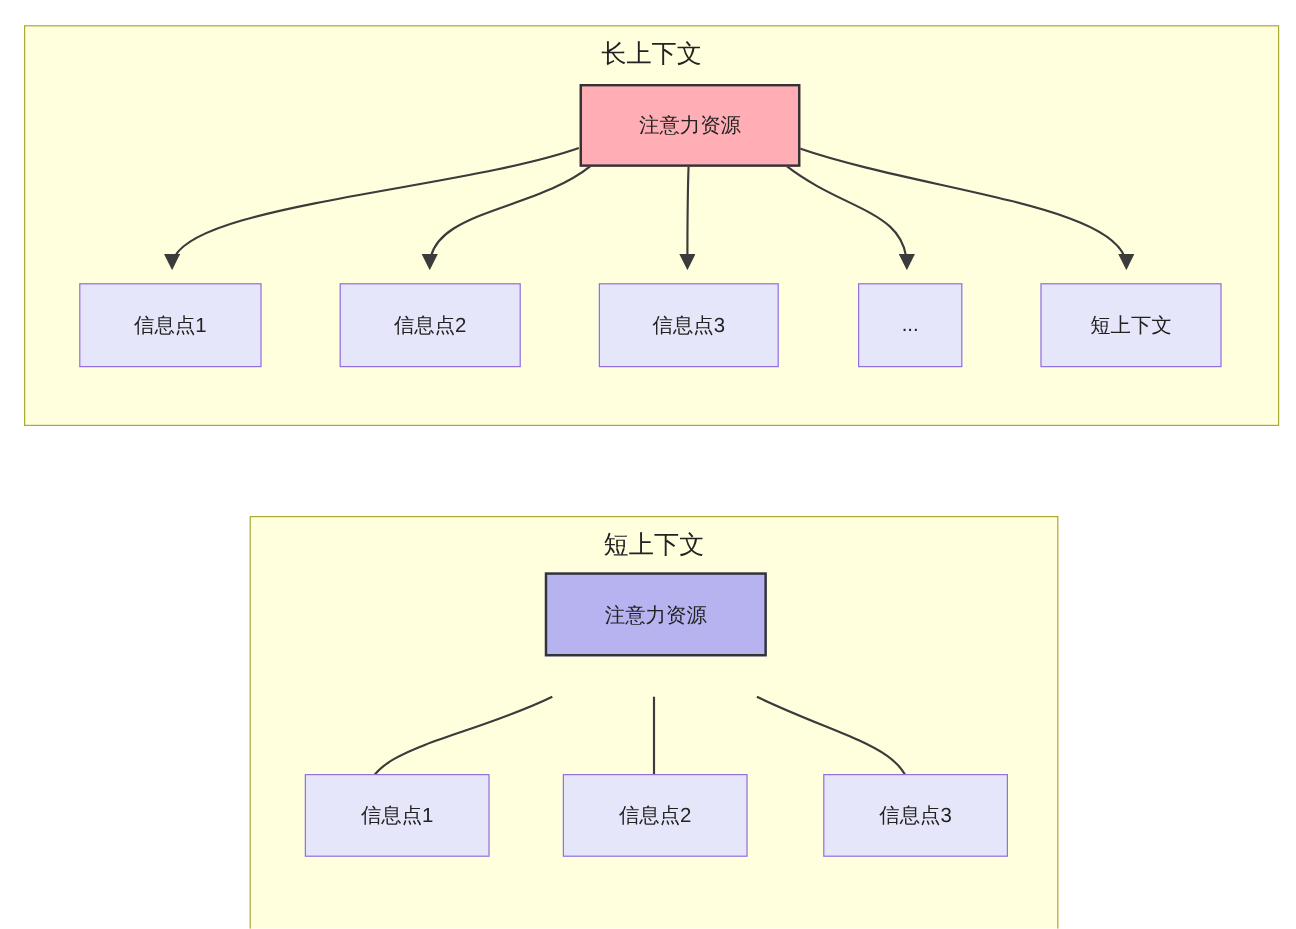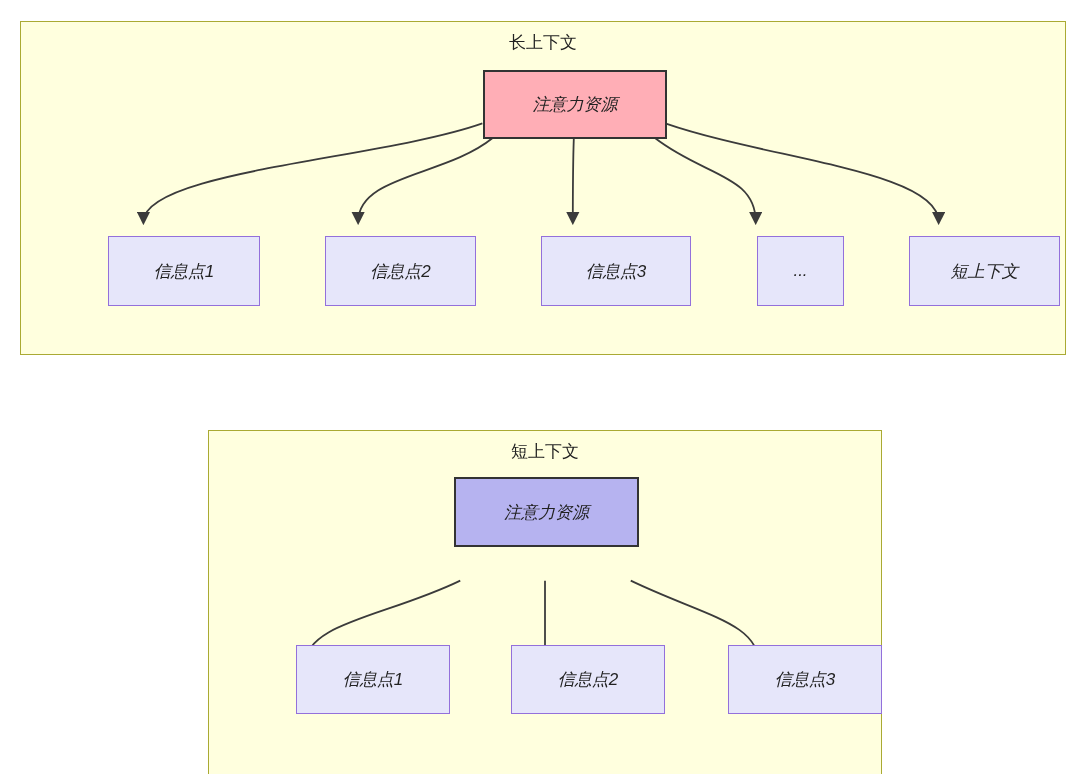--- a/index.html
+++ b/index.html
@@ -21,46 +21,44 @@
     border: 1.6px solid var(--panel-border, #aaaa33);
     box-sizing: border-box;
   }
   .panel-long  { left: 20px;  top: 21px;  width: 1046px; height: 334px; }
   .panel-short { left: 208px; top: 430px; width: 674px;  height: 402px; }
   .panel-title {
     position: absolute;
     left: 0; right: 0;
     top: 9px;
     text-align: center;
-    font-size: 17px;
+    font-size: 21px;
     font-weight: 500;
     color: var(--text, #222222);
   }
   .node {
     position: absolute;
     box-sizing: border-box;
     display: flex;
     align-items: center;
     justify-content: center;
     font-size: 17px;
     color: var(--text, #222222);
     text-align: right;
-    font-style: italic;
   }
   .attention {
     border: 2px solid var(--node-border-dark, #333333);
     z-index: 2;
   }
   .attention-long  { background: var(--attention-long-fill, #ffaeb6); }
   .attention-short { background: var(--attention-short-fill, #b6b3f0); }
   .item {
     background: var(--item-fill, #e6e6fa);
     border: 1.5px solid var(--item-border, #9370db);
     z-index: 2;
-    margin-left: 42px;
   }
   svg.arrows {
     position: absolute;
     left: 0; top: 0;
     width: 100%; height: 100%;
     z-index: 1;
     pointer-events: none;
   }
   svg.arrows path.edge {
     fill: none;

